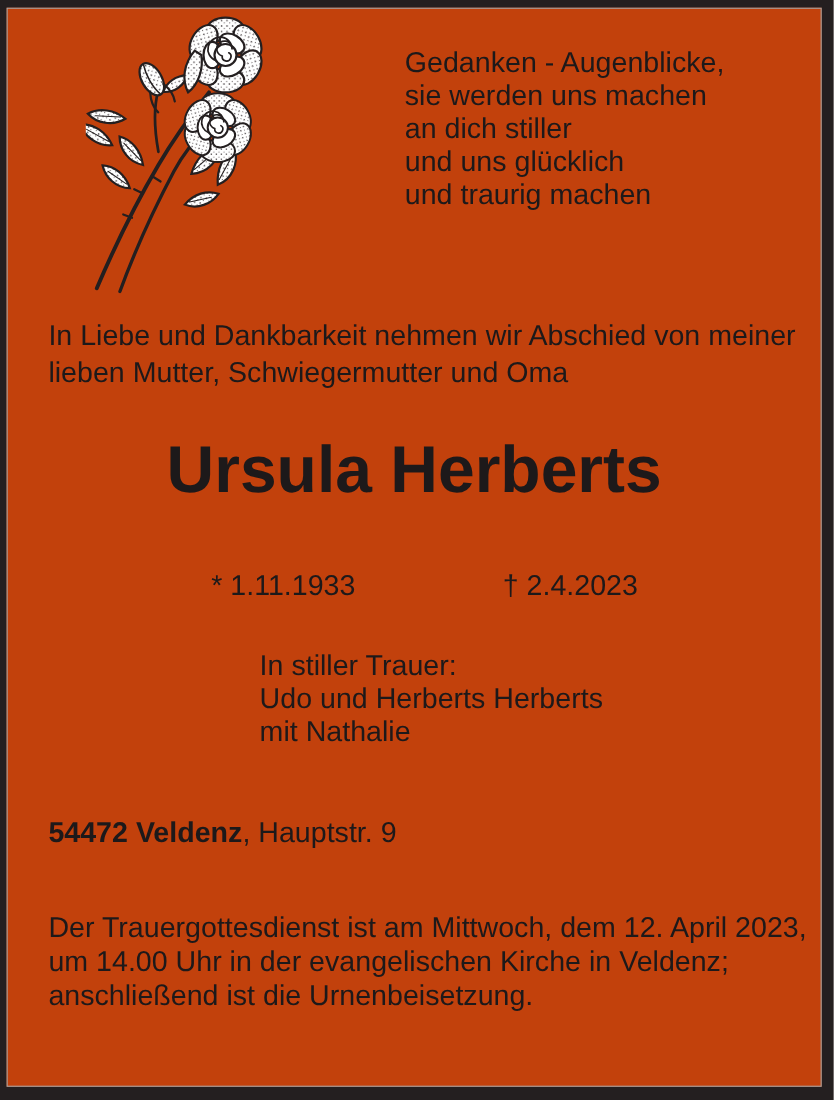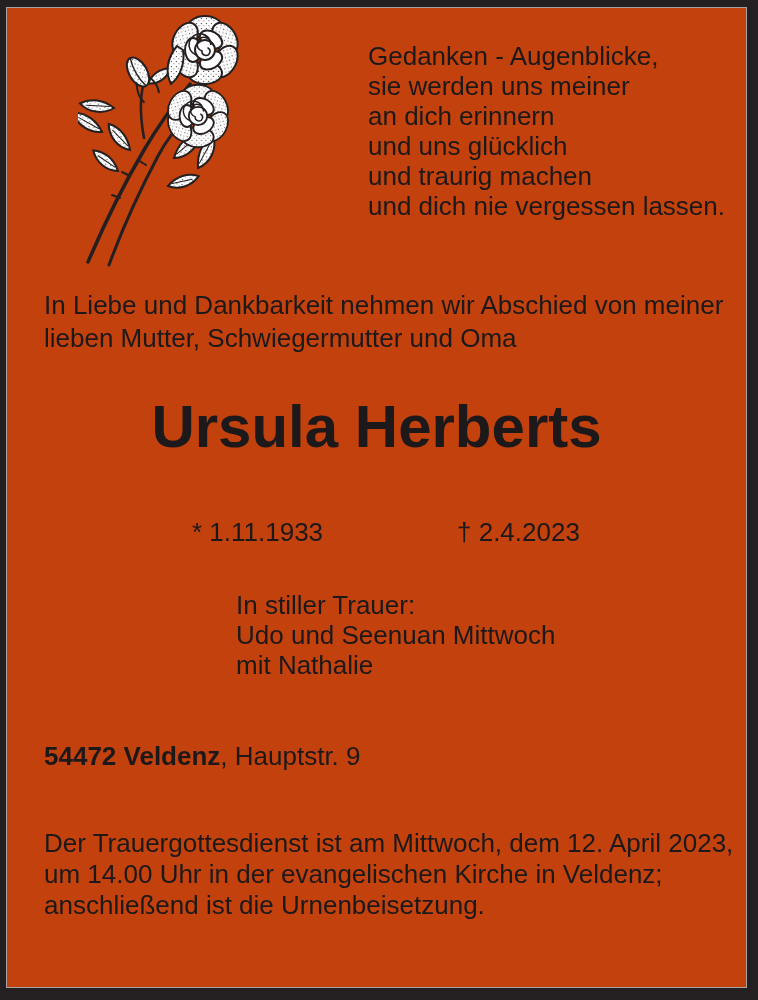--- a/index.html
+++ b/index.html
@@ -189,41 +189,40 @@
             </g>
             <circle r="10" fill="#ffffff"></circle>
             <path d="M3,-2 a4,4 0 1,1 -6,3 a7,7 0 1,1 9,-6 a11,11 0 1,0 -15,10" stroke-width="1.6"></path>
           </g>
         </g>
       </svg>
     </div>
 
     <div class="abs body-text poem">
       <div>Gedanken - Augenblicke,</div>
-      <div>sie werden uns meiner</div>
-      <div>an dich erinnern</div>
+      <div>sie werden uns machen</div>
+      <div>an dich stiller</div>
       <div>und uns glücklich</div>
       <div>und traurig machen</div>
-      <div>und dich nie vergessen lassen.</div>
     </div>
 
     <div class="abs body-text intro">
       <div>In Liebe und Dankbarkeit nehmen wir Abschied von meiner</div>
       <div>lieben Mutter, Schwiegermutter und Oma</div>
     </div>
 
     <div class="abs deceased-name">Ursula Herberts</div>
 
 
     <div class="abs body-text birth-date">* 1.11.1933</div>
     <div class="abs body-text death-date">† 2.4.2023</div>
 
     <div class="abs body-text mourners">
       <div>In stiller Trauer:</div>
-      <div>Udo und Seenuan Mittwoch</div>
+      <div>Udo und Herberts Herberts</div>
       <div>mit Nathalie</div>
     </div>
 
     <div class="abs body-text address">
       <span class="city">54472 Veldenz</span><span>, Hauptstr. 9</span>
     </div>
 
     <div class="abs body-text service">
       <div>Der Trauergottesdienst ist am Mittwoch, dem 12. April 2023,</div>
       <div>um 14.00 Uhr in der evangelischen Kirche in Veldenz;</div>

